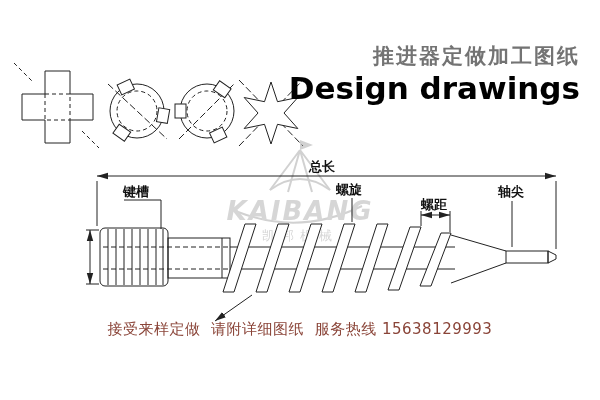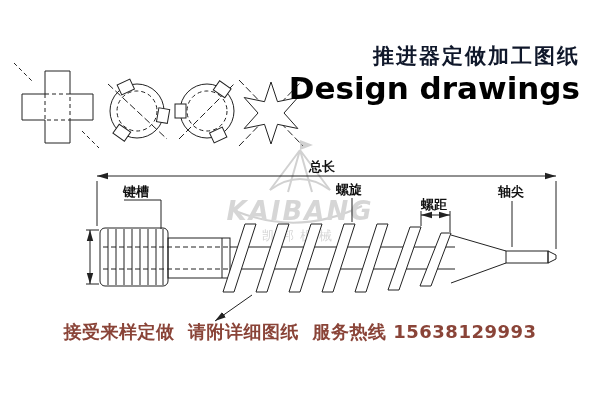--- a/index.html
+++ b/index.html
@@ -1,25 +1,25 @@
 <!DOCTYPE html>
 <html><head>
 <meta charset="utf-8">
 <style>
   html,body{margin:0;padding:0;background:#ffffff;}
   .sheet{
     position:relative;width:600px;height:400px;background:#ffffff;overflow:hidden;
     font-family:"DejaVu Sans","Liberation Sans",sans-serif;color:#111;
   }
   .titles{position:absolute;top:44px;right:20px;text-align:right;line-height:1.15;}
-  .title-cn{font-size:21px;font-weight:bold;letter-spacing:2px;color:#0f172a;}
+  .title-cn{font-size:21px;font-weight:bold;letter-spacing:2px;color:#737373;}
   .title-en{font-size:31px;font-weight:bold;color:#000;margin-top:3px;}
   .footer{
     position:absolute;left:0;right:0;top:320px;text-align:center;
-    font-size:18px;font-weight:bold;color:#8a4438;letter-spacing:0.5px;white-space:pre;
+    font-size:15px;font-weight:normal;color:#8a4438;letter-spacing:0.5px;white-space:pre;
   }
   svg.draw{position:absolute;left:0;top:0;}
   text.dim{font-size:13px;font-weight:bold;fill:#111;font-family:"DejaVu Sans","Liberation Sans",sans-serif;}
   text.wm-brand{font-size:26px;font-style:italic;font-weight:bold;fill:#a6a6a6;letter-spacing:2px;
     font-family:"DejaVu Sans","Liberation Sans",sans-serif;}
   text.wm-cap{font-size:13px;fill:#a6a6a6;letter-spacing:6px;
     font-family:"DejaVu Sans","Liberation Sans",sans-serif;}
 </style>
 </head>
 <body>

